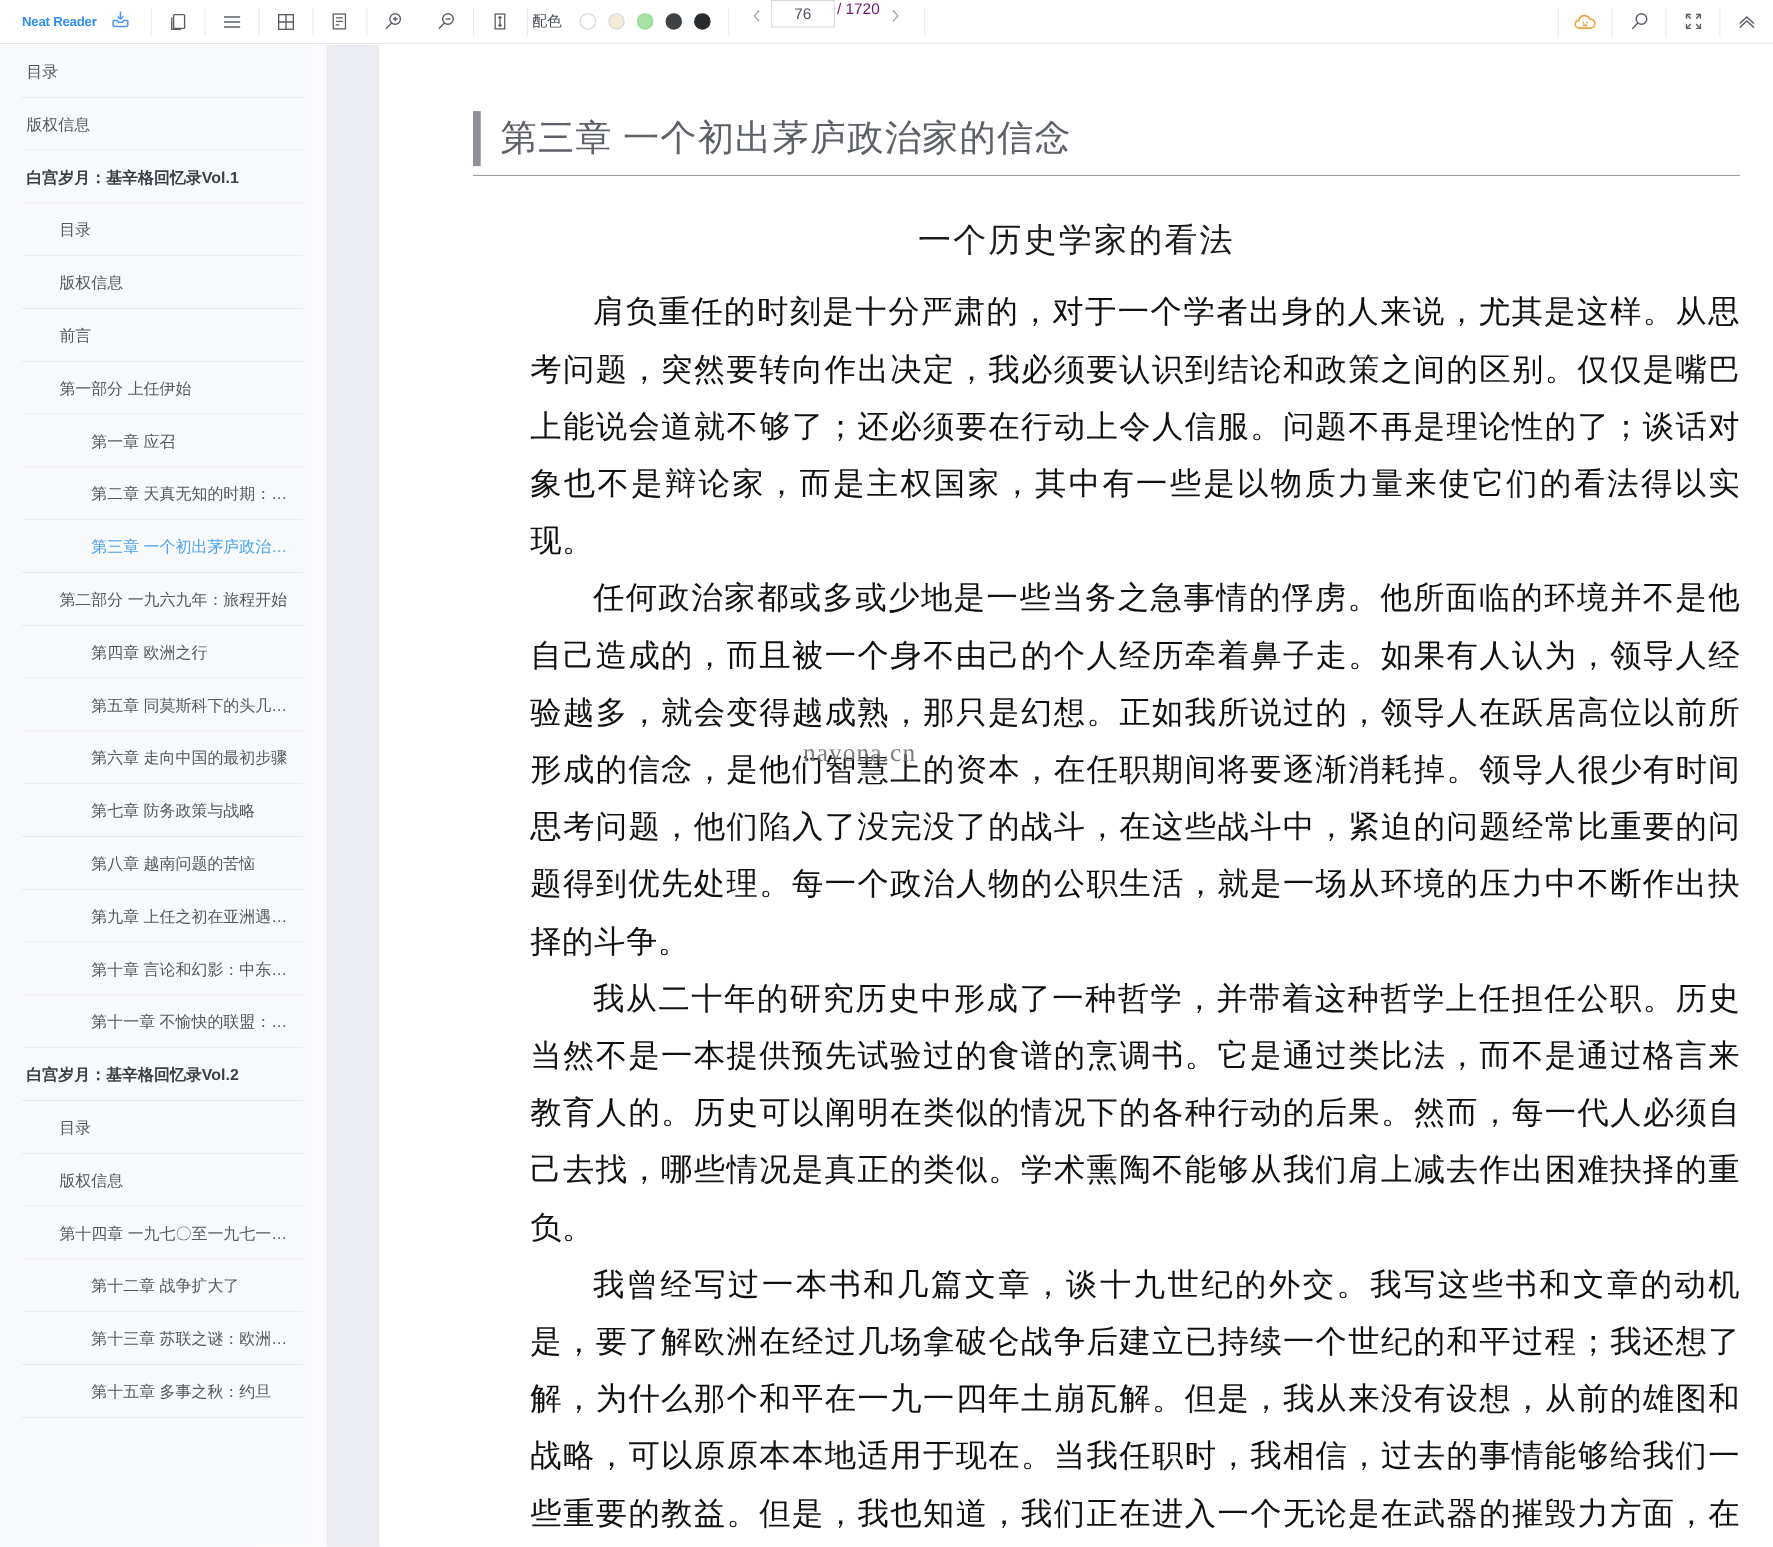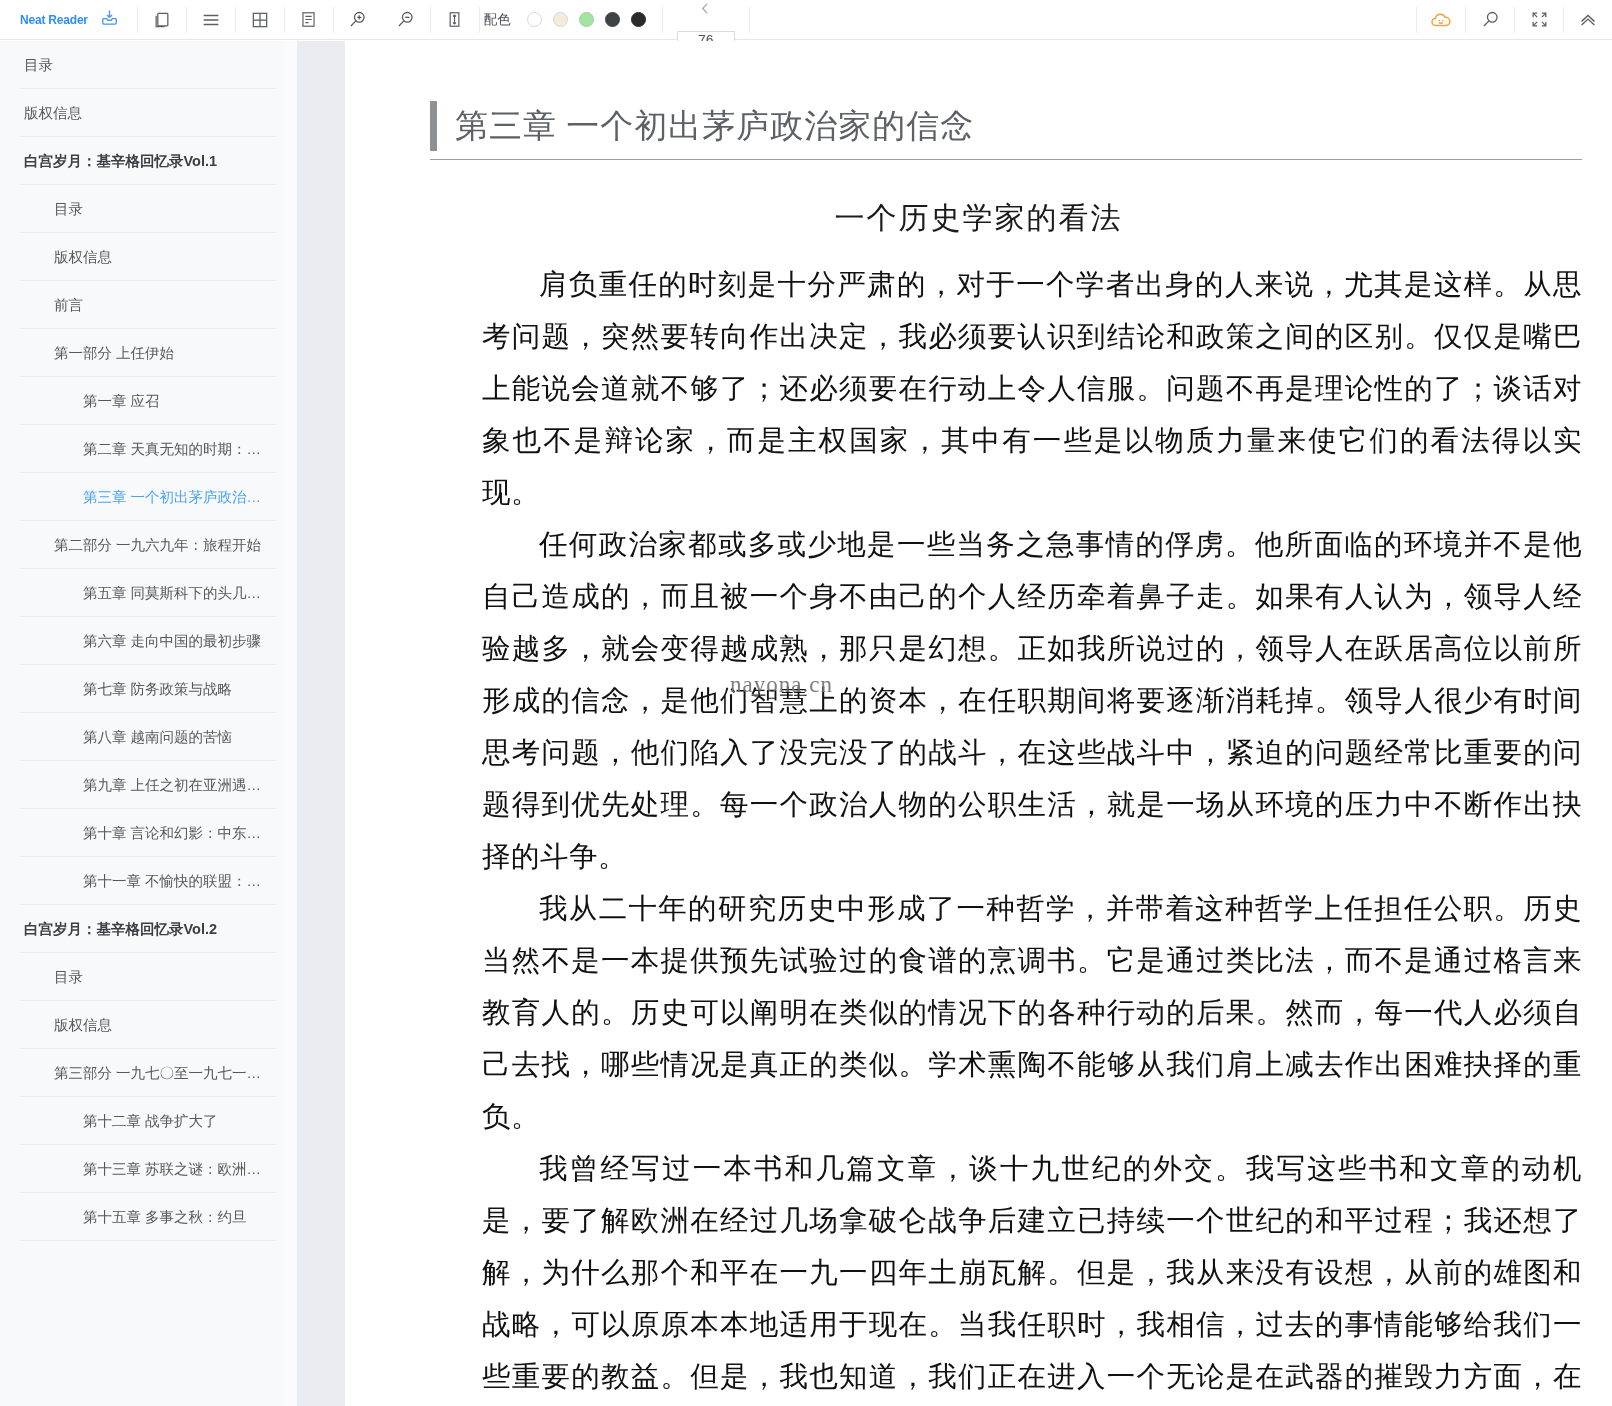--- a/index.html
+++ b/index.html
@@ -56,24 +56,23 @@
     white-space: nowrap;
   }
   .swatch {
     width: 15px; height: 15px; border-radius: 50%;
     border: 1px solid #d3d6dc;
     cursor: pointer;
   }
 
   
   .tb-pager {
-    display: flex; align-items: center; gap: 14px;
+    display: flex; align-items: flex-start; gap: 0;
     padding: 0 14px;
     height: 40px;
-    flex-direction: column;
   }
   .pager-arrow {
     width: 24px; height: 30px;
     display: flex; align-items: center; justify-content: center;
     color: #9aa0a8; cursor: pointer;
   }
   .pager-input {
     width: 58px; height: 25px;
     border: 1px solid #d8dbe0;
     background: #fff;
@@ -399,20 +398,23 @@
       <div class="toc-item lvl2">
         <span>第二章 天真无知的时期：交…</span>
       </div>
       <div class="toc-item lvl2 toc-active">
         <span>第三章 一个初出茅庐政治家…</span>
       </div>
       <div class="toc-item lvl1">
         <span>第二部分 一九六九年：旅程开始</span>
       </div>
       <div class="toc-item lvl2">
+        <span>第四章 欧洲之行</span>
+      </div>
+      <div class="toc-item lvl2">
         <span>第五章 同莫斯科下的头几步棋</span>
       </div>
       <div class="toc-item lvl2">
         <span>第六章 走向中国的最初步骤</span>
       </div>
       <div class="toc-item lvl2">
         <span>第七章 防务政策与战略</span>
       </div>
       <div class="toc-item lvl2">
         <span>第八章 越南问题的苦恼</span>
@@ -429,21 +431,21 @@
       <div class="toc-item lvl0 book-title">
         <span>白宫岁月：基辛格回忆录Vol.2</span>
       </div>
       <div class="toc-item lvl1">
         <span>目录</span>
       </div>
       <div class="toc-item lvl1">
         <span>版权信息</span>
       </div>
       <div class="toc-item lvl1">
-        <span>第三部分 一九七〇至一九七一年…</span>
+        <span>第十四章 一九七〇至一九七一年…</span>
       </div>
       <div class="toc-item lvl2">
         <span>第十二章 战争扩大了</span>
       </div>
       <div class="toc-item lvl2">
         <span>第十三章 苏联之谜：欧洲、…</span>
       </div>
       <div class="toc-item lvl2">
         <span>第十五章 多事之秋：约旦</span>
       </div>

